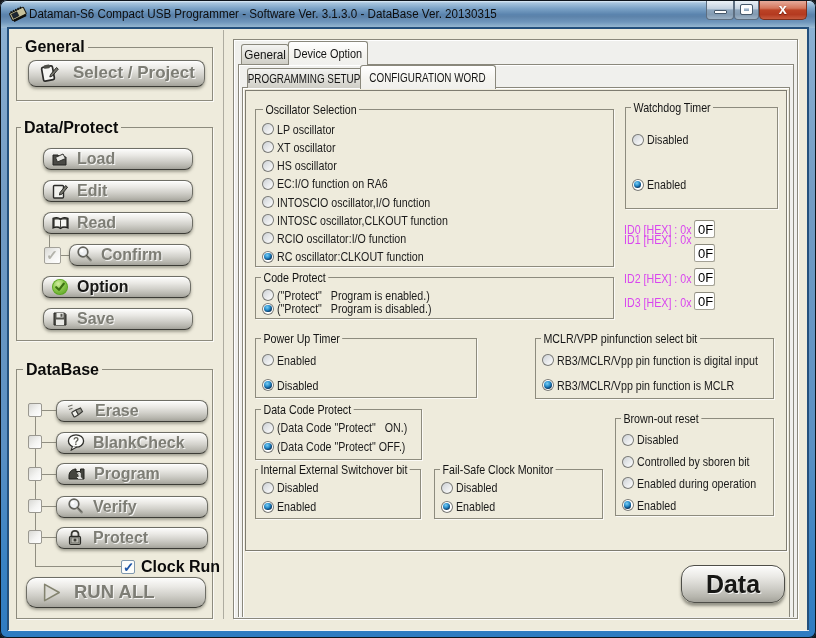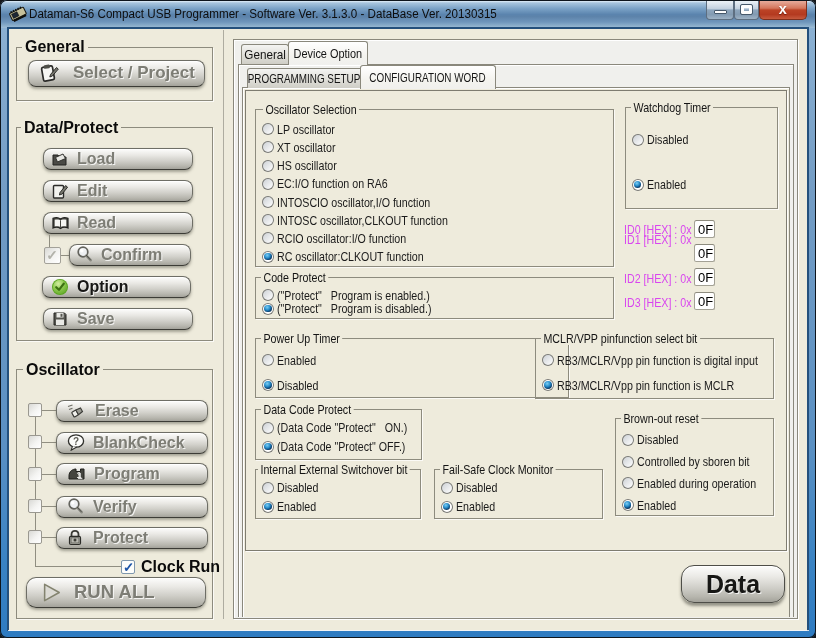--- a/index.html
+++ b/index.html
@@ -138,21 +138,21 @@
   <path d="M5.2 9.2 L8 11.8 L12.8 5.6" fill="none" stroke="#3c7011" stroke-width="2.2" stroke-linecap="round" stroke-linejoin="round"></path>
  </svg>Option</div>
 <div class="b" style="left:43px;top:308px;width:150px;height:22px;font-size:16px">
  <svg width="16" height="16" viewBox="0 0 16 16" style="margin:0 9px 0 8px">
   <path d="M2 2 L12.5 2 L14 3.5 L14 14 L2 14 Z" fill="#55554f" stroke="#272723" stroke-width="1"></path>
   <rect x="4.5" y="2" width="7" height="4.5" fill="#e9e9e5"></rect>
   <rect x="8.5" y="2.8" width="2" height="3" fill="#55554f"></rect>
   <rect x="4" y="8.5" width="8" height="5.5" fill="#e9e9e5"></rect>
  </svg>Save</div>
 <div class="gb" style="left:16px;top:369px;width:197px;height:250px"></div>
-<div class="hd" style="left:23px;top:361.5px">Oscillator</div>
+<div class="hd" style="left:23px;top:361.5px">DataBase</div>
 <div class="ln" style="left:34.5px;top:410px;width:1px;height:156.5px"></div>
 <div class="ln" style="left:34.5px;top:566px;width:86px;height:1px"></div>
 <div class="ln" style="left:42px;top:410.4px;width:14px;height:1px"></div>
 <div class="ln" style="left:42px;top:442.1px;width:14px;height:1px"></div>
 <div class="ln" style="left:42px;top:473.9px;width:14px;height:1px"></div>
 <div class="ln" style="left:42px;top:506.1px;width:14px;height:1px"></div>
 <div class="ln" style="left:42px;top:537.4px;width:14px;height:1px"></div>
 <div class="cb" style="left:27.5px;top:403.4px;width:14px;height:14px"></div>
 <div class="cb" style="left:27.5px;top:435.1px;width:14px;height:14px"></div>
 <div class="cb" style="left:27.5px;top:466.9px;width:14px;height:14px"></div>
@@ -256,21 +256,21 @@
     <span>Code Protect</span>
   </div>
 <div class="r" style="left:262px;top:288px">
     <i></i>
     <span>("Protect"&nbsp;&nbsp;&nbsp;Program is enabled.)</span>
   </div>
 <div class="r on" style="left:262px;top:301.5px">
     <i></i>
     <span>("Protect"&nbsp;&nbsp;&nbsp;Program is disabled.)</span>
   </div>
-<div class="gb" style="left:255px;top:338px;width:314px;height:59.5px">
+<div class="gb" style="left:255px;top:338px;width:222px;height:59.5px">
     <span>Power Up Timer</span>
   </div>
 <div class="r" style="left:262px;top:353px">
     <i></i>
     <span>Enabled</span>
   </div>
 <div class="r on" style="left:262px;top:378px">
     <i></i>
     <span>Disabled</span>
   </div>

